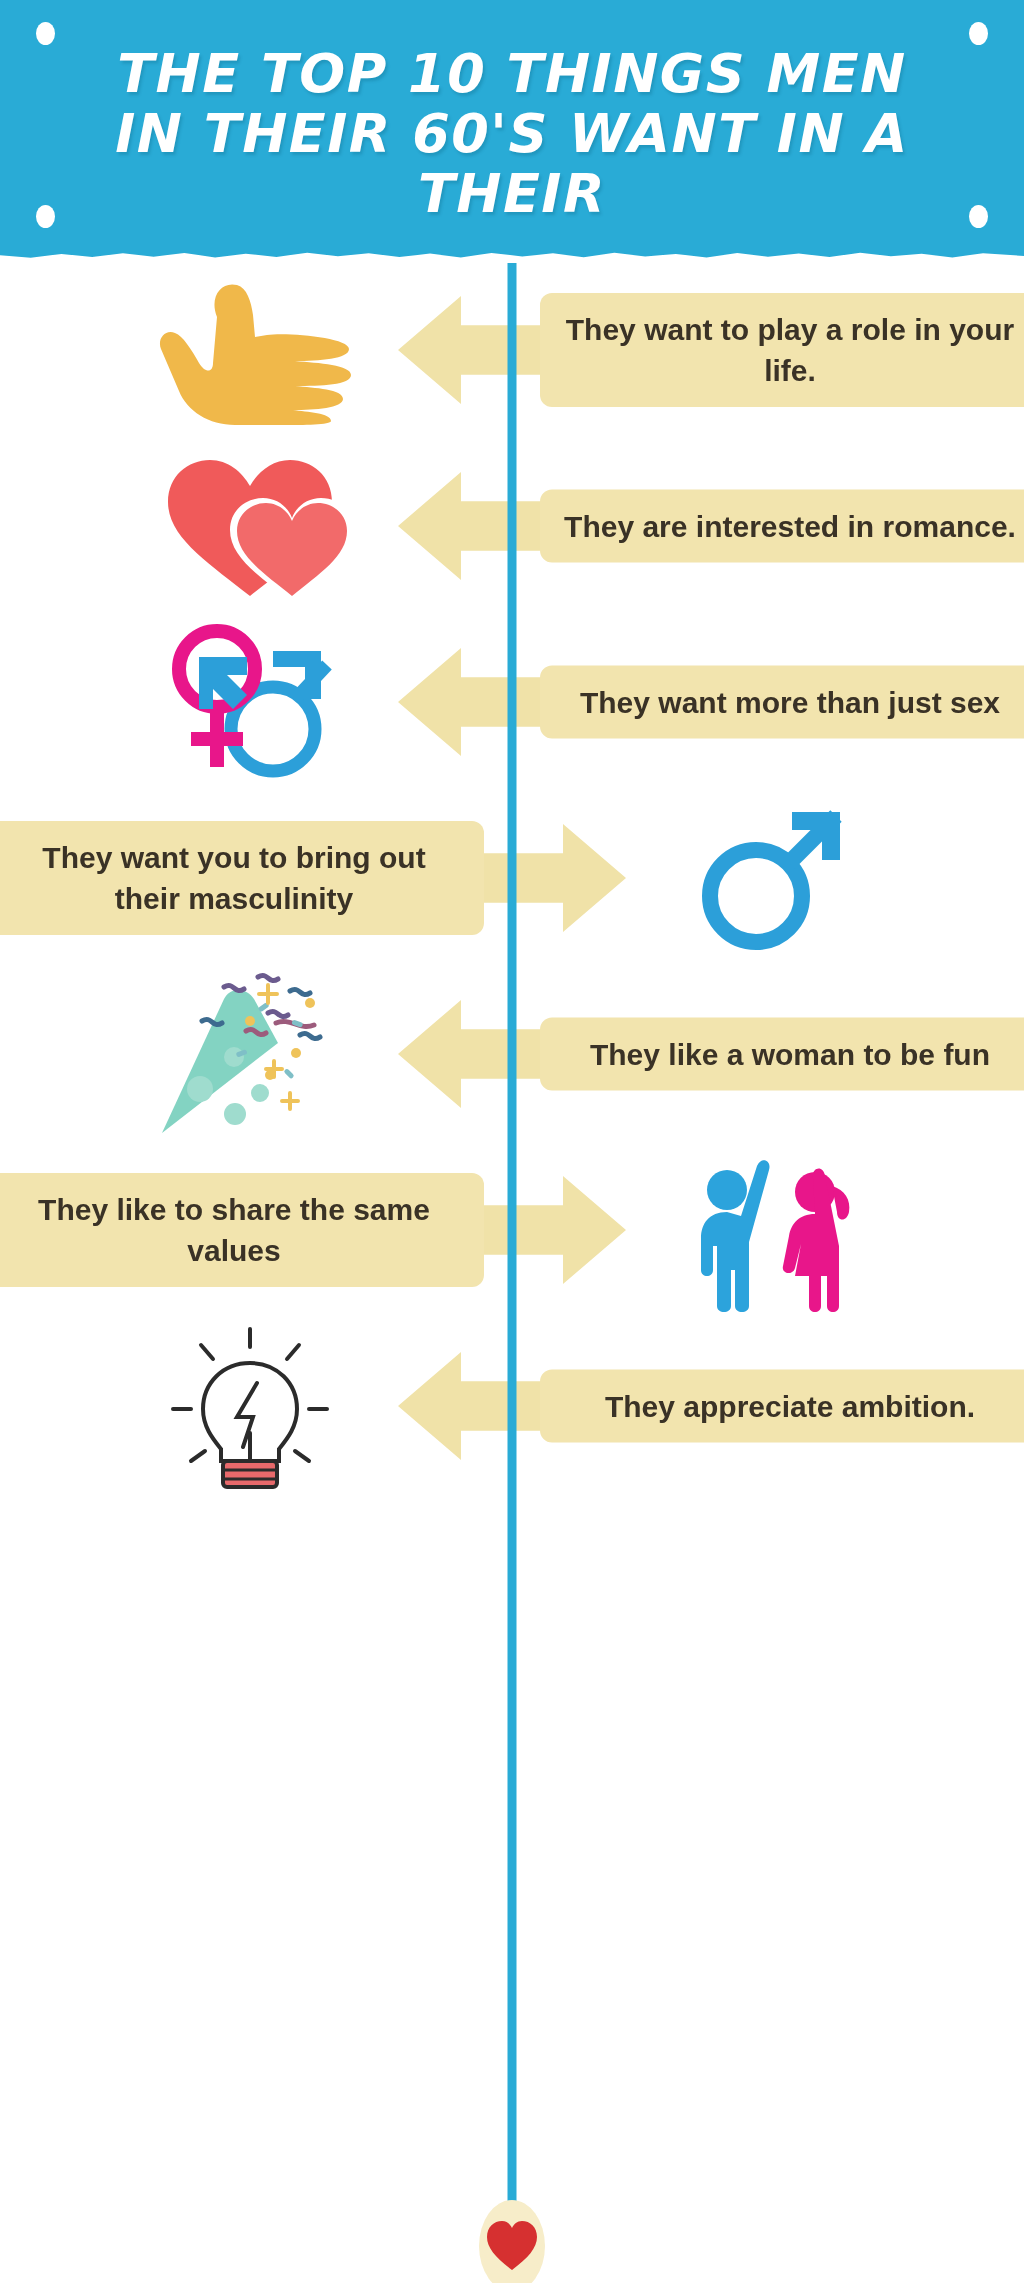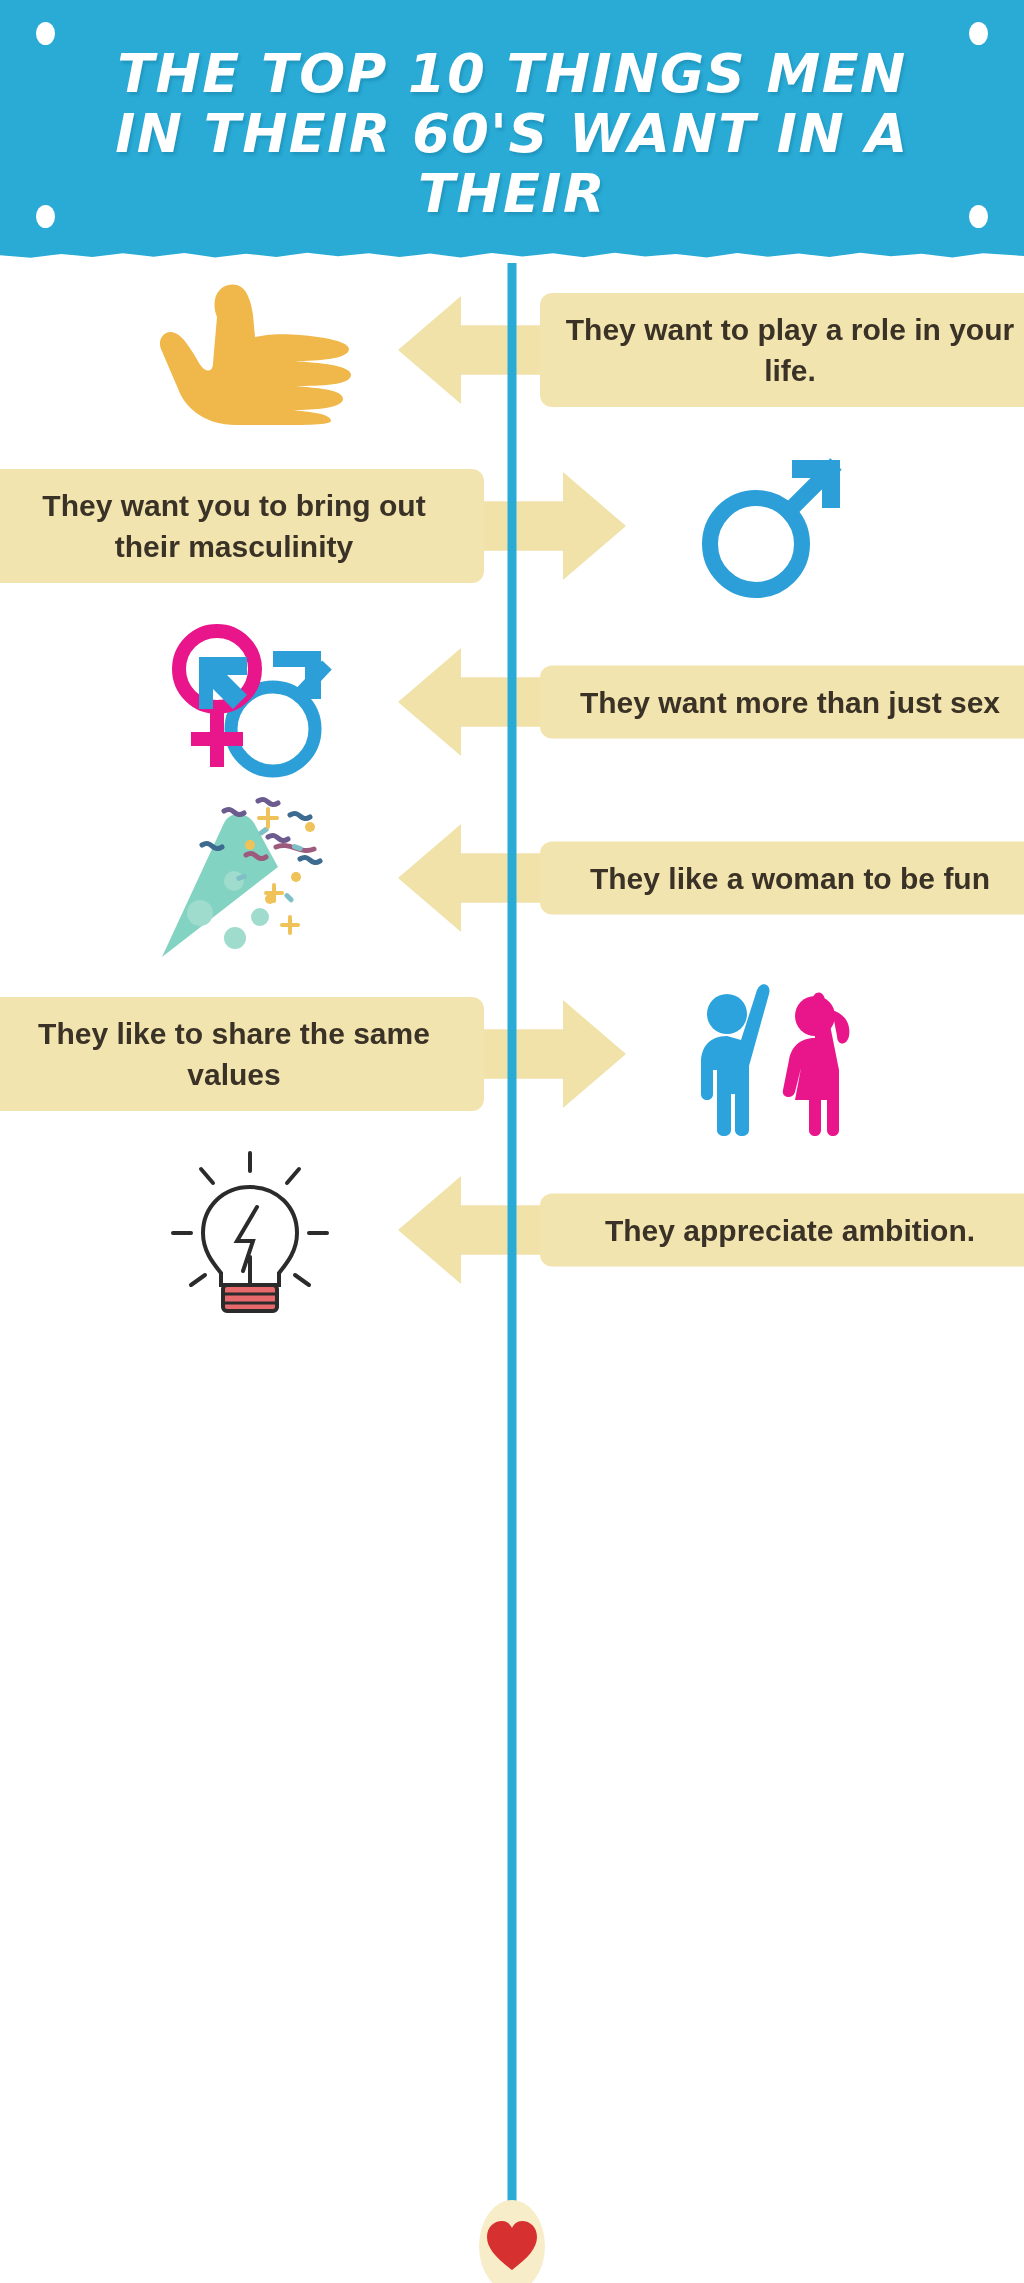--- a/index.html
+++ b/index.html
@@ -131,53 +131,64 @@
         <g fill="#F0B84A">
           <path d="M74 42 C66 22 78 6 94 10 C104 13 108 26 110 40 L112 62 L124 60 C142 57 206 62 206 74 C206 84 176 86 152 86 C176 88 208 90 208 100 C208 110 178 111 152 111 C172 113 200 114 200 124 C200 133 172 135 150 135 C164 137 188 138 188 146 C188 150 160 150 140 150 L92 150 C66 150 44 136 36 116 L18 74 C14 64 22 54 32 58 C40 61 48 74 56 88 C62 98 70 98 70 88 Z"></path>
         </g>
       </svg>
     </div>
     <div class="arrow arrow-left"></div>
     <div class="textbox">They want to play a role in your life.</div>
   </div>
 
 
-
-  <div class="row icon-right">
-    <div class="textbox">They want you to bring out their masculinity</div>
-    <div class="arrow arrow-right"></div>
-    <div class="icon-slot">
-      <svg width="160" height="160" viewBox="0 0 160 160">
-        <g stroke="#2C9FD9" stroke-width="16" fill="none">
-          <circle cx="62" cy="98" r="46"></circle>
-          <line x1="95" y1="65" x2="142" y2="18"></line>
-        </g>
-        <polygon fill="#2C9FD9" points="98,14 146,14 146,62 128,62 128,32 98,32"></polygon>
-      </svg>
-    </div>
+  <div class="row icon-left">
+    <div class="icon-slot">
+      <svg width="200" height="160" viewBox="0 0 200 160">
+        <path fill="#F05A5A" d="M100 150 C60 118 18 92 18 56 C18 30 38 14 60 14 C78 14 92 26 100 40 C108 26 122 14 140 14 C162 14 182 30 182 56 C182 92 140 118 100 150 Z"></path>
+        <path fill="#FFFFFF" d="M142 156 C112 132 80 112 80 84 C80 64 96 52 113 52 C127 52 138 61 142 72 C146 61 157 52 171 52 C188 52 204 64 204 84 C204 112 172 132 142 156 Z"></path>
+        <path fill="#F26A6A" d="M142 150 C115 128 87 110 87 85 C87 68 101 57 116 57 C128 57 138 65 142 75 C146 65 156 57 168 57 C183 57 197 68 197 85 C197 110 169 128 142 150 Z"></path>
+      </svg>
+    </div>
+    <div class="arrow arrow-left"></div>
+    <div class="textbox">They are interested in romance.</div>
   </div>
 
   <div class="row icon-left">
     <div class="icon-slot">
       <svg width="190" height="170" viewBox="0 0 190 170">
         <g stroke="#2C9FD9" stroke-width="13" fill="none">
           <circle cx="118" cy="112" r="42"></circle>
           <line x1="144" y1="78" x2="172" y2="48"></line>
         </g>
         <polygon fill="#2C9FD9" points="118,34 166,34 166,82 150,82 150,50 118,50"></polygon>
         <g stroke="#E8168A" stroke-width="14" fill="none">
           <circle cx="62" cy="52" r="38"></circle>
           <line x1="62" y1="90" x2="62" y2="150"></line>
           <line x1="36" y1="122" x2="88" y2="122"></line>
         </g>
         <polygon fill="#2C9FD9" points="44,40 92,40 92,58 72,58 92,78 78,92 58,72 58,92 44,92"></polygon>
       </svg>
     </div>
     <div class="arrow arrow-left"></div>
     <div class="textbox">They want more than just sex</div>
+  </div>
+
+  <div class="row icon-right">
+    <div class="textbox">They want you to bring out their masculinity</div>
+    <div class="arrow arrow-right"></div>
+    <div class="icon-slot">
+      <svg width="160" height="160" viewBox="0 0 160 160">
+        <g stroke="#2C9FD9" stroke-width="16" fill="none">
+          <circle cx="62" cy="98" r="46"></circle>
+          <line x1="95" y1="65" x2="142" y2="18"></line>
+        </g>
+        <polygon fill="#2C9FD9" points="98,14 146,14 146,62 128,62 128,32 98,32"></polygon>
+      </svg>
+    </div>
   </div>
 
 
   <div class="row icon-left">
     <div class="icon-slot">
       <svg width="200" height="170" viewBox="0 0 200 170">
         <path fill="#83D3C2" d="M12 164 L74 30 C80 18 96 18 104 30 L128 74 Z"></path>
         <g fill="#9FDCCE">
           <circle cx="50" cy="120" r="13"></circle>
           <circle cx="85" cy="145" r="11"></circle>

